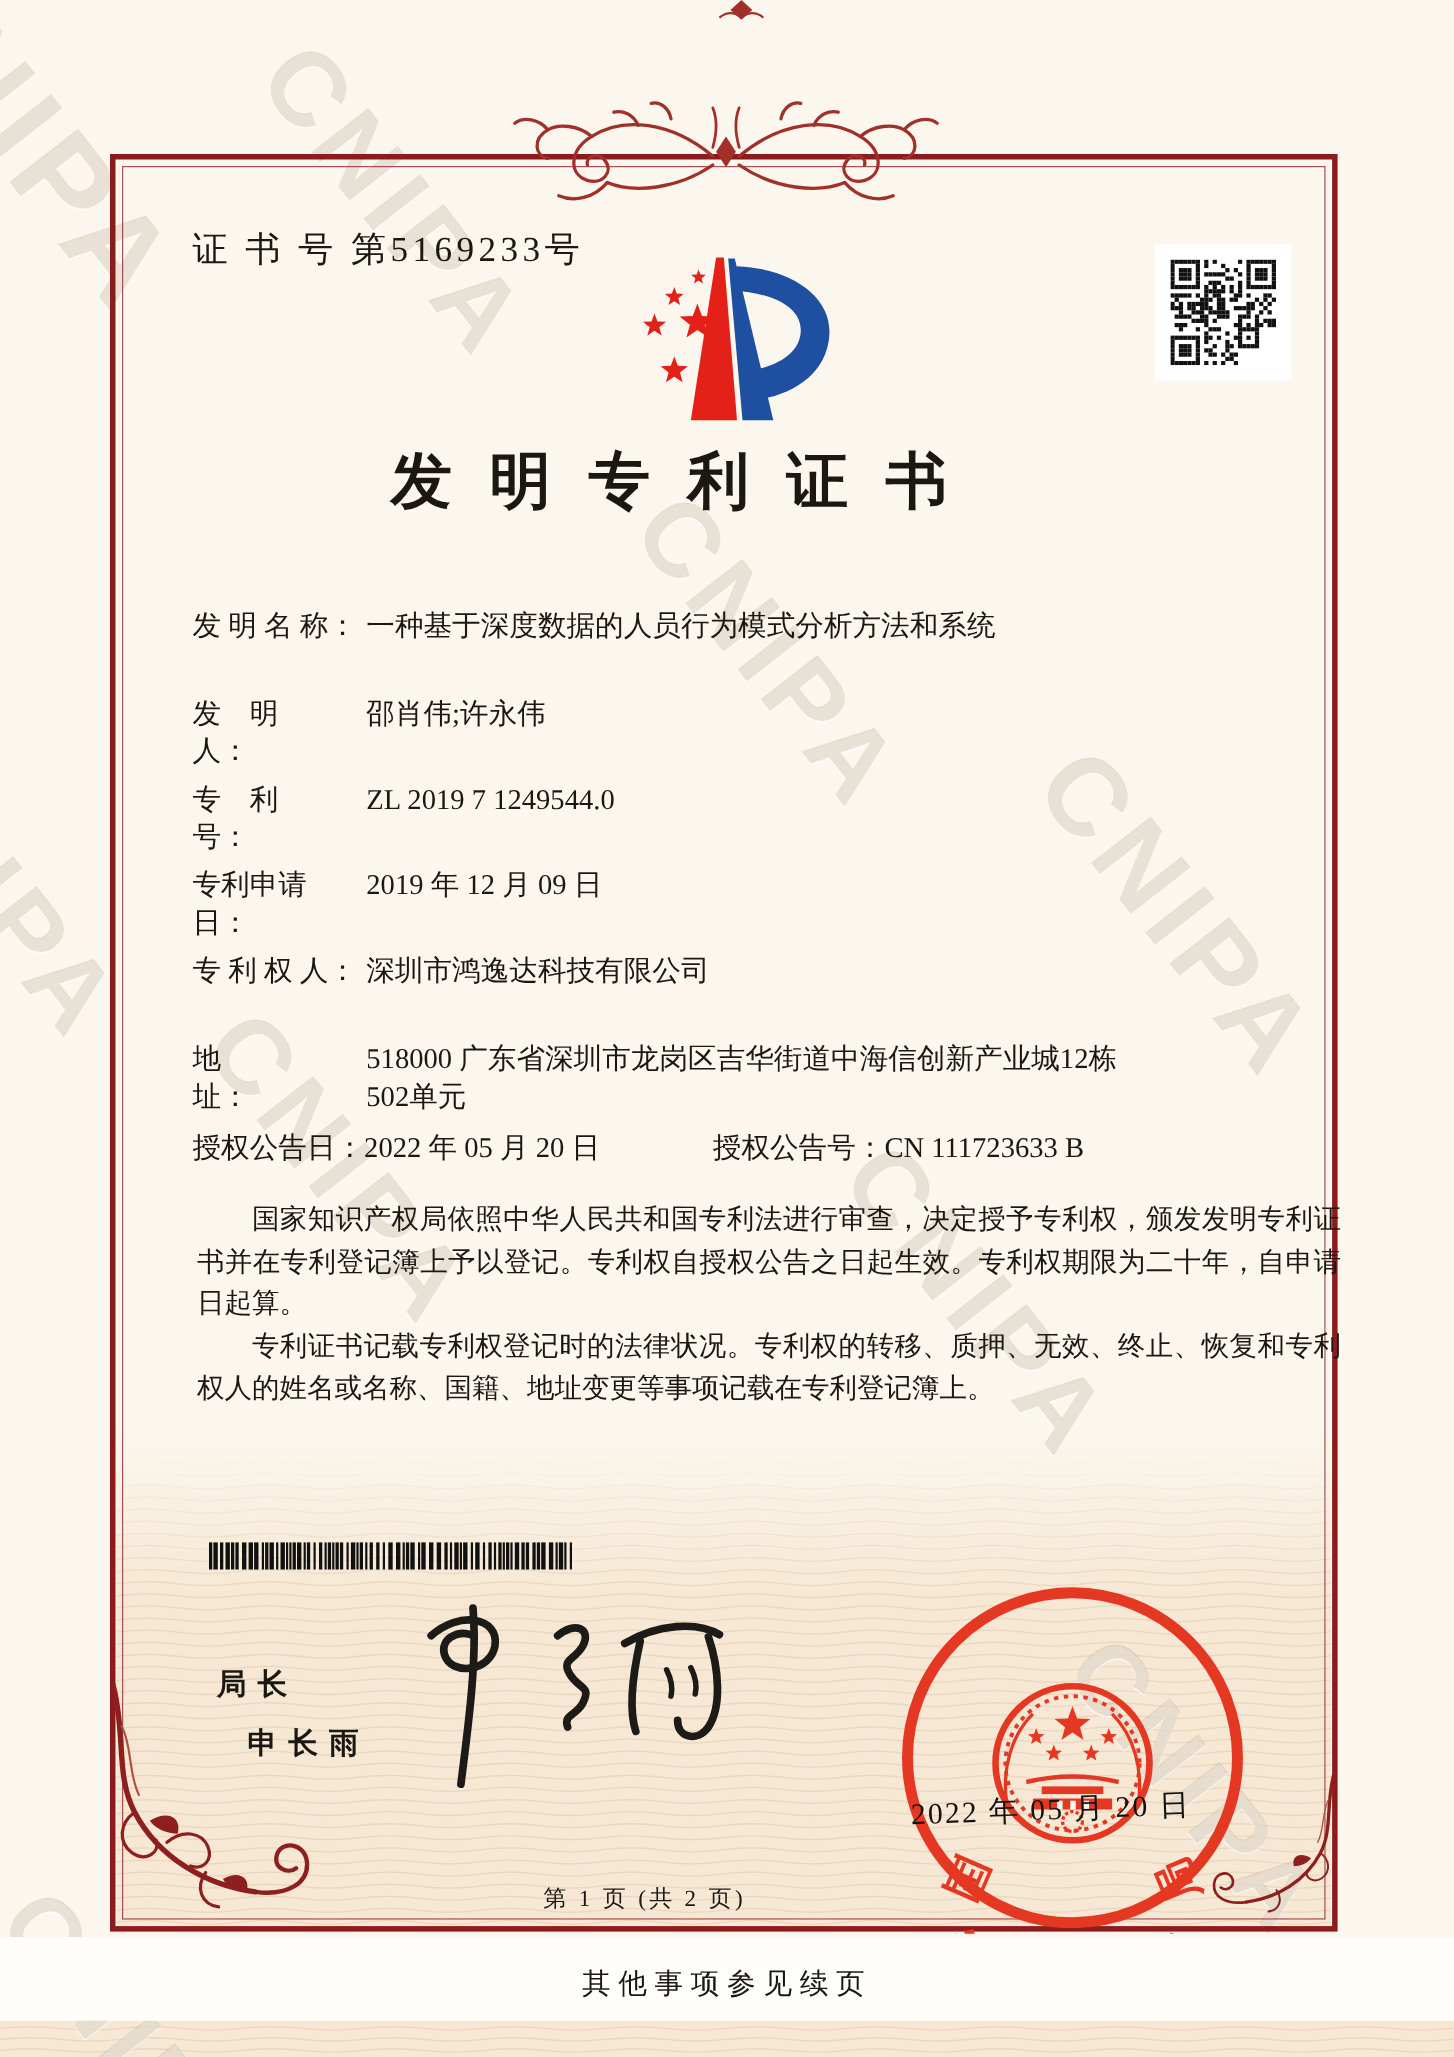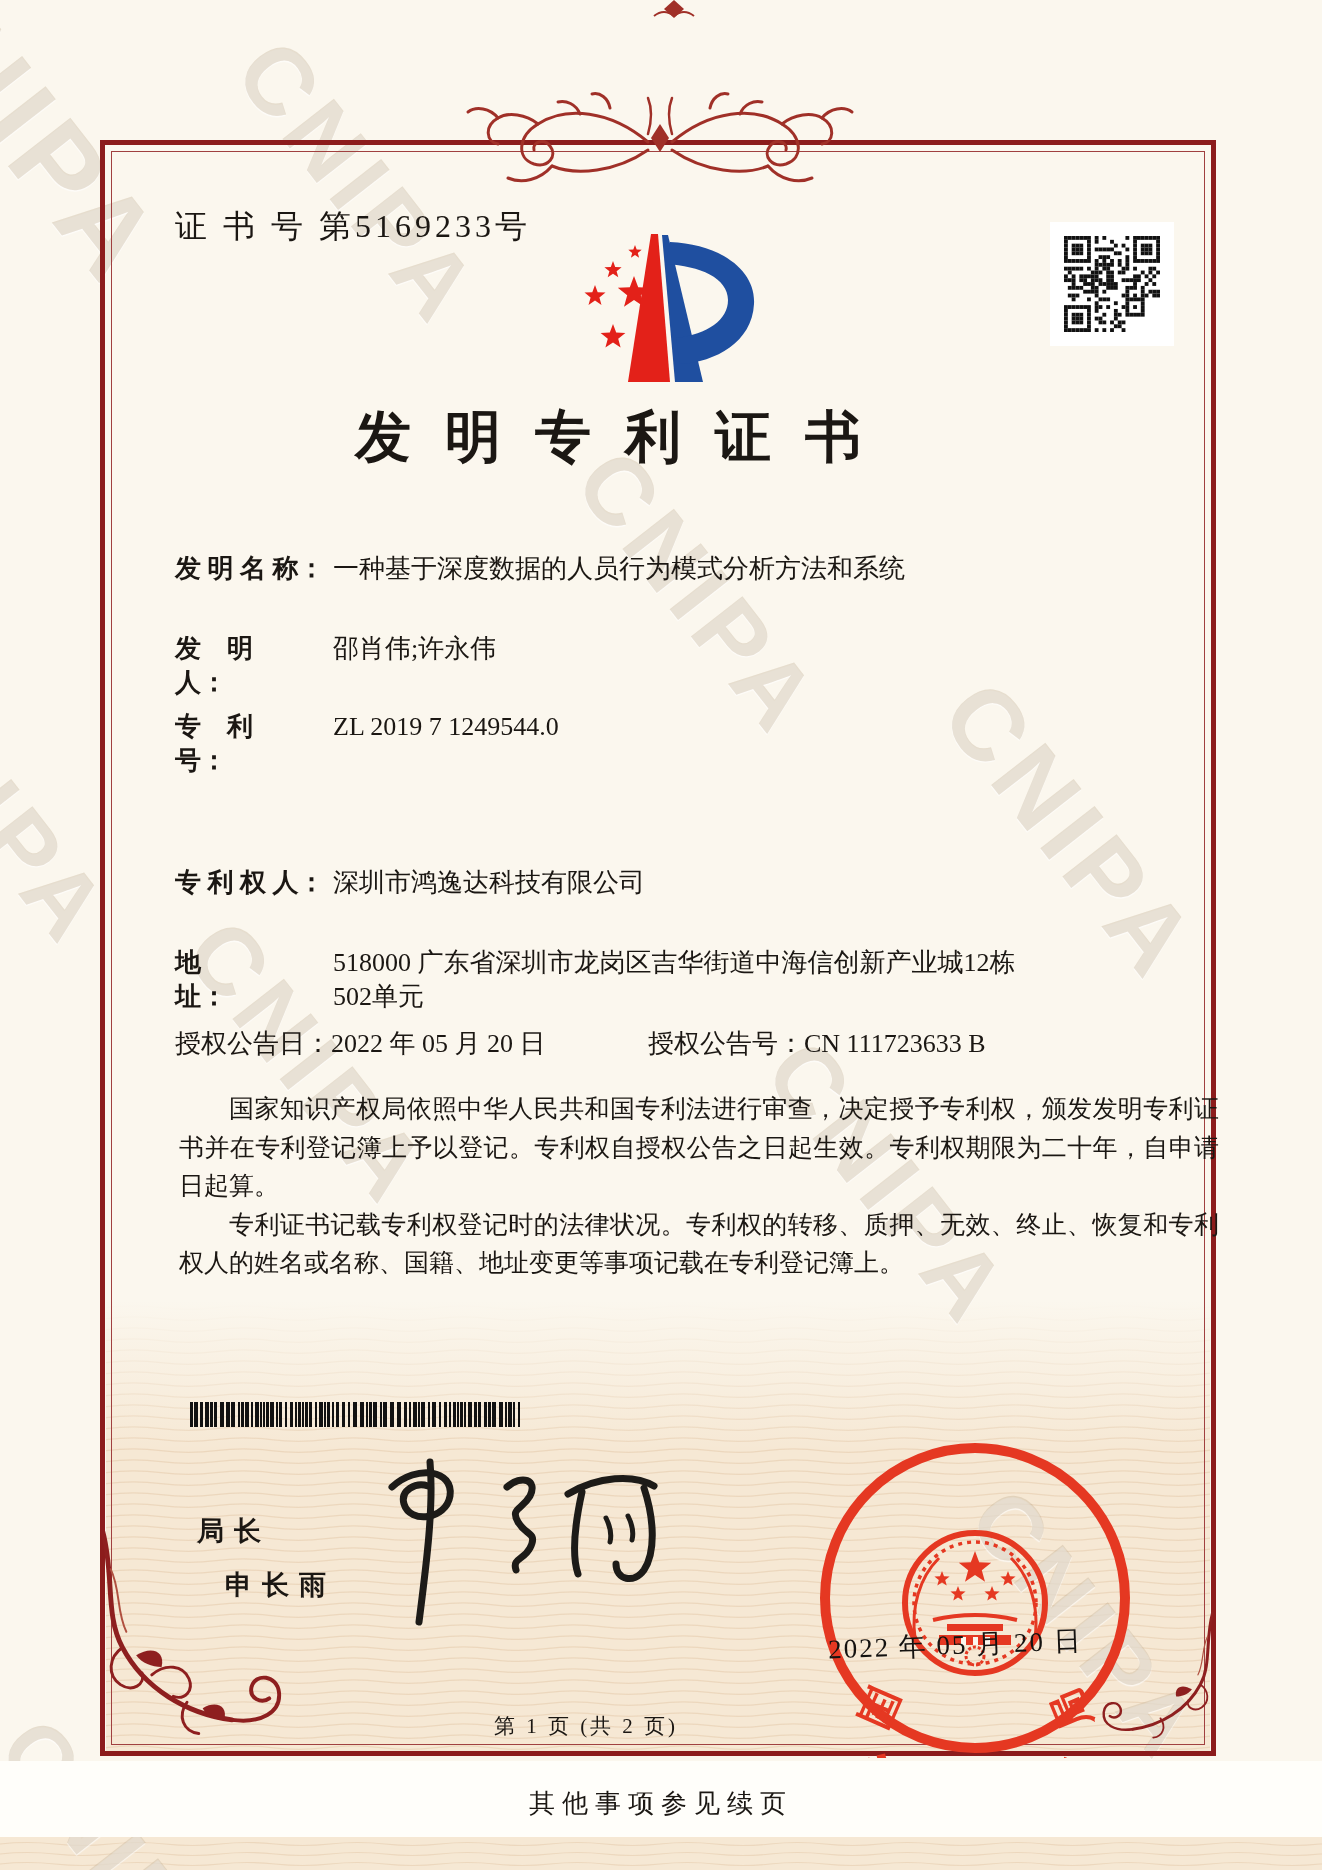--- a/index.html
+++ b/index.html
@@ -22,21 +22,21 @@
   #white-band{position:absolute;left:0px;top:1761px;width:1322px;height:76px;background:#FFFEFA;z-index:4;}
   
   .cert-no{position:absolute;left:175px;top:205px;font-size:32px;letter-spacing:4px;z-index:5;}
   .title{position:absolute;left:0;top:400px;width:1216px;text-align:center;font-size:56px;
       font-weight:bold;letter-spacing:34px;text-indent:34px;z-index:5;}
   #logo{position:absolute;left:558px;top:232px;z-index:5;}
   #qr-box{position:absolute;left:1050px;top:222px;width:124px;height:124px;background:#ffffff;z-index:5;}
   #qr{position:absolute;left:14px;top:14px;}
   
   .frow{position:absolute;left:175px;font-size:26px;z-index:5;line-height:34px;}
-  .flabel{display:inline-block;width:150px;vertical-align:top;font-weight:bold;}
+  .flabel{display:inline-block;width:150px;vertical-align:top;}
   .fvalue{display:inline-block;margin-left:8px;vertical-align:top;max-width:720px;}
   .gpair{font-size:26px;z-index:5;position:absolute;}
   
   .body-text{position:absolute;left:143px;top:1090px;width:1040px;font-size:25px;
       line-height:38.5px;text-align:justify;z-index:5;margin-left:36px;}
   .body-text p{margin:0;text-indent:2em;}
   
   #barcode{position:absolute;left:190px;top:1402px;z-index:5;}
   .signer-title{position:absolute;left:197px;top:1513px;font-size:27px;font-weight:bold;
       font-family:Liberation Sans, sans-serif;letter-spacing:10px;z-index:5;}
@@ -470,20 +470,23 @@
 
   <div class="frow" style="top:552px;">
     <span class="flabel">发 明 名 称：</span><span class="fvalue">一种基于深度数据的人员行为模式分析方法和系统</span>
   </div>
   <div class="frow" style="top:632px;">
     <span class="flabel">发　明　人：</span><span class="fvalue">邵肖伟;许永伟</span>
   </div>
   <div class="frow" style="top:710px;">
     <span class="flabel">专　利　号：</span><span class="fvalue">ZL 2019 7 1249544.0</span>
   </div>
+  <div class="frow" style="top:788px;">
+    <span class="flabel">专利申请日：</span><span class="fvalue">2019 年 12 月 09 日</span>
+  </div>
   <div class="frow" style="top:866px;">
     <span class="flabel">专 利 权 人：</span><span class="fvalue">深圳市鸿逸达科技有限公司</span>
   </div>
   <div class="frow" style="top:946px;">
     <span class="flabel">地　　　址：</span><span class="fvalue" style="width:712px;">518000 广东省深圳市龙岗区吉华街道中海信创新产业城12栋502单元</span>
   </div>
 
   <div class="gpair" style="left:175px;top:1026px;">
     <span>授权公告日：</span><span>2022 年 05 月 20 日</span>
   </div>

